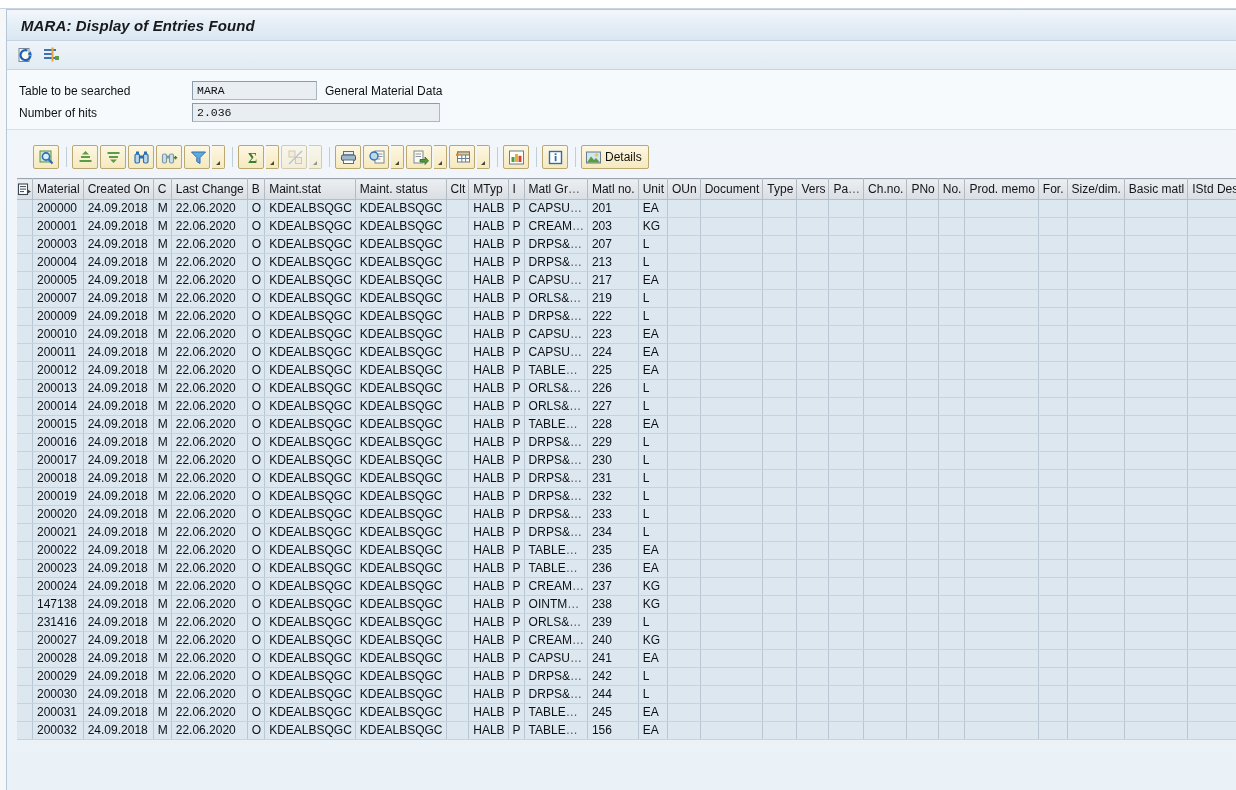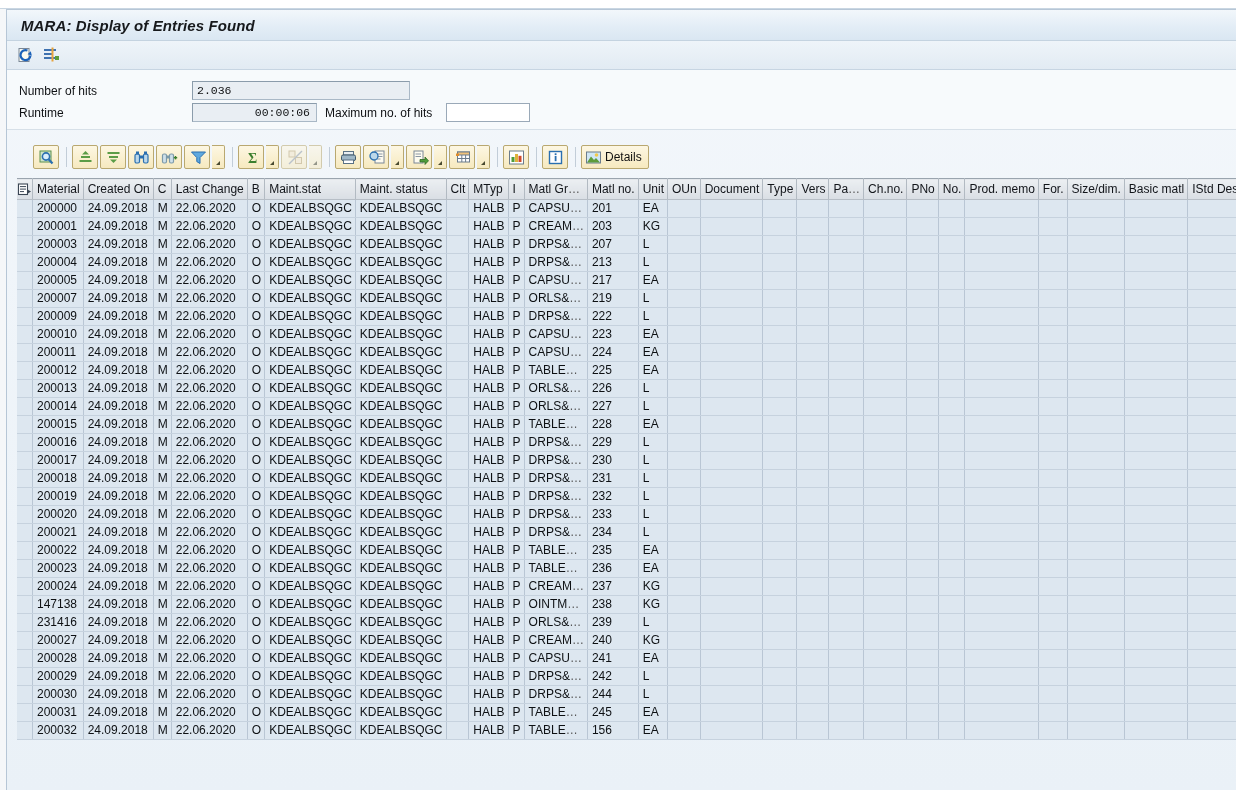--- a/index.html
+++ b/index.html
@@ -94,21 +94,21 @@
     border-top-color: #8b9cab;
     border-left-color: #8b9cab;
     font-family: "Liberation Mono", monospace;
     font-size: 11.5px;
     padding: 0 4px;
     color: #101214;
     white-space: nowrap;
     overflow: hidden;
   }
   .fld.w-table   { width: 125px; }
-  .fld.w-hits    { width: 218px; }
+  .fld.w-hits    { width: 248px; }
   .fld.w-runtime { width: 125px; text-align: right; padding-right: 6px;}
   .fld.white {
     background: #ffffff;
     border: 1px solid #9aa9b8;
     width: 84px;
   }
   .formtext {
     margin-left: 8px;
     font-size: 12px;
     color: #0f1114;
@@ -250,33 +250,31 @@
           <rect x="2" y="7" width="9" height="2" fill="#3f72b0"></rect>
           <rect x="2" y="11" width="12" height="2" fill="#3f72b0"></rect>
           <rect x="9.5" y="1.5" width="2" height="14" fill="#e8a33d"></rect>
           <rect x="13" y="10" width="4" height="4" fill="#5d9c3a"></rect>
         </svg>
       </span>
     </div>
 
     <div class="formblock">
 
+      <div class="formrow">
+        <span class="formlabel">Table to be searched</span>
+        <span class="fld w-table">MARA</span>
+        <span class="formtext">General Material Data</span>
+      </div>
 
       <div class="formrow">
         <span class="formlabel">Number of hits</span>
         <span class="fld w-hits">2.036</span>
       </div>
 
-      <div class="formrow">
-        <span class="formlabel">Runtime</span>
-        <span class="fld w-runtime">00:00:06</span>
-        <span class="formtext maxhits">Maximum no. of hits</span>
-        <span style="display:inline-block;width:14px"></span>
-        <input class="fld white" type="text" value="" style="">
-      </div>
 
       <div class="divider-line"></div>
     </div>
 
     <div class="alvbar">
 
       <div class="btn">
         <svg width="17" height="17" viewBox="0 0 17 17">
           <rect x="2" y="2" width="11" height="11" fill="#cfe4c9" stroke="#5b8f4d" stroke-width="1"></rect>
           <circle cx="8" cy="7.5" r="3.6" fill="#d9eefc" stroke="#2a6fb0" stroke-width="1.6"></circle>

